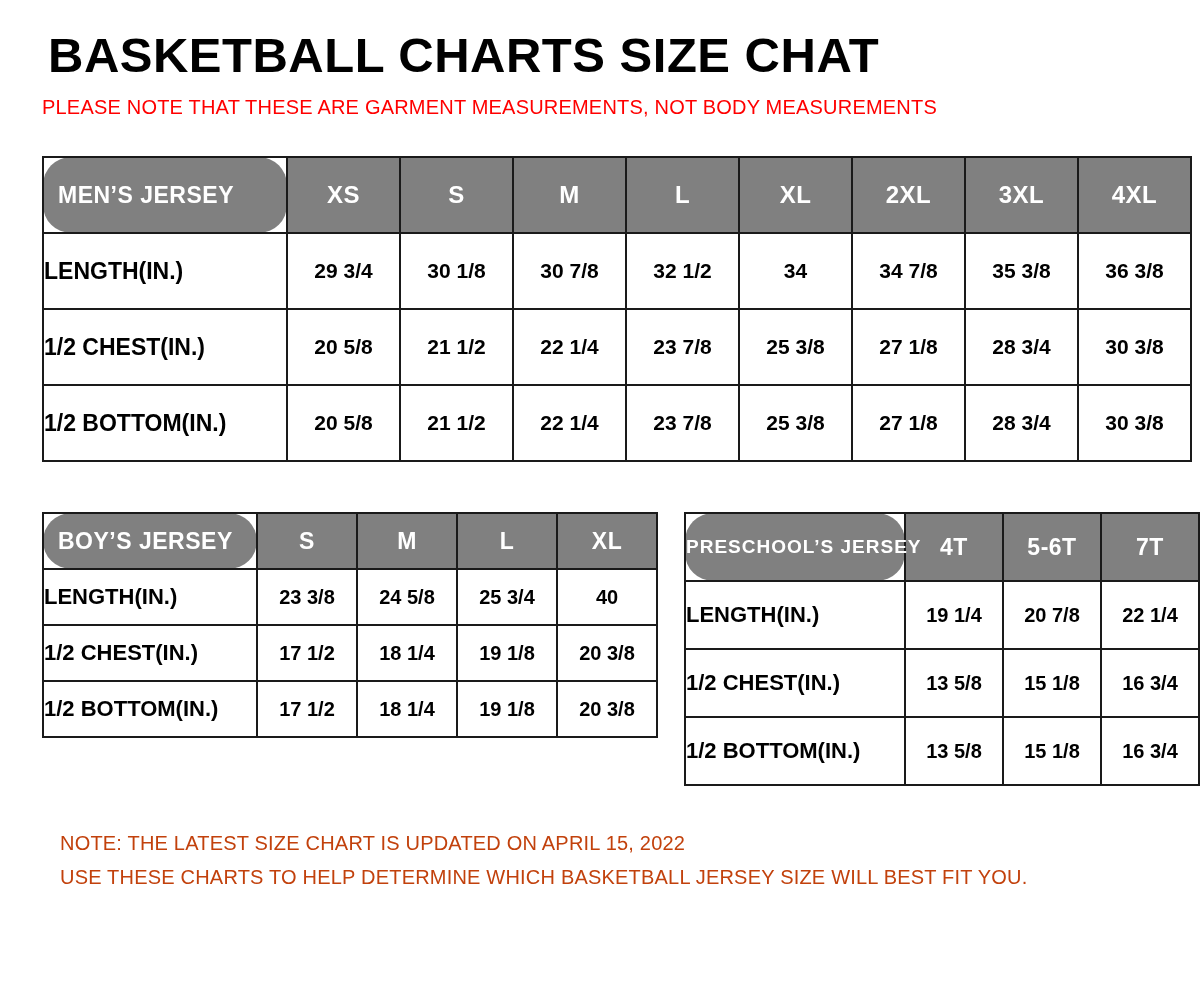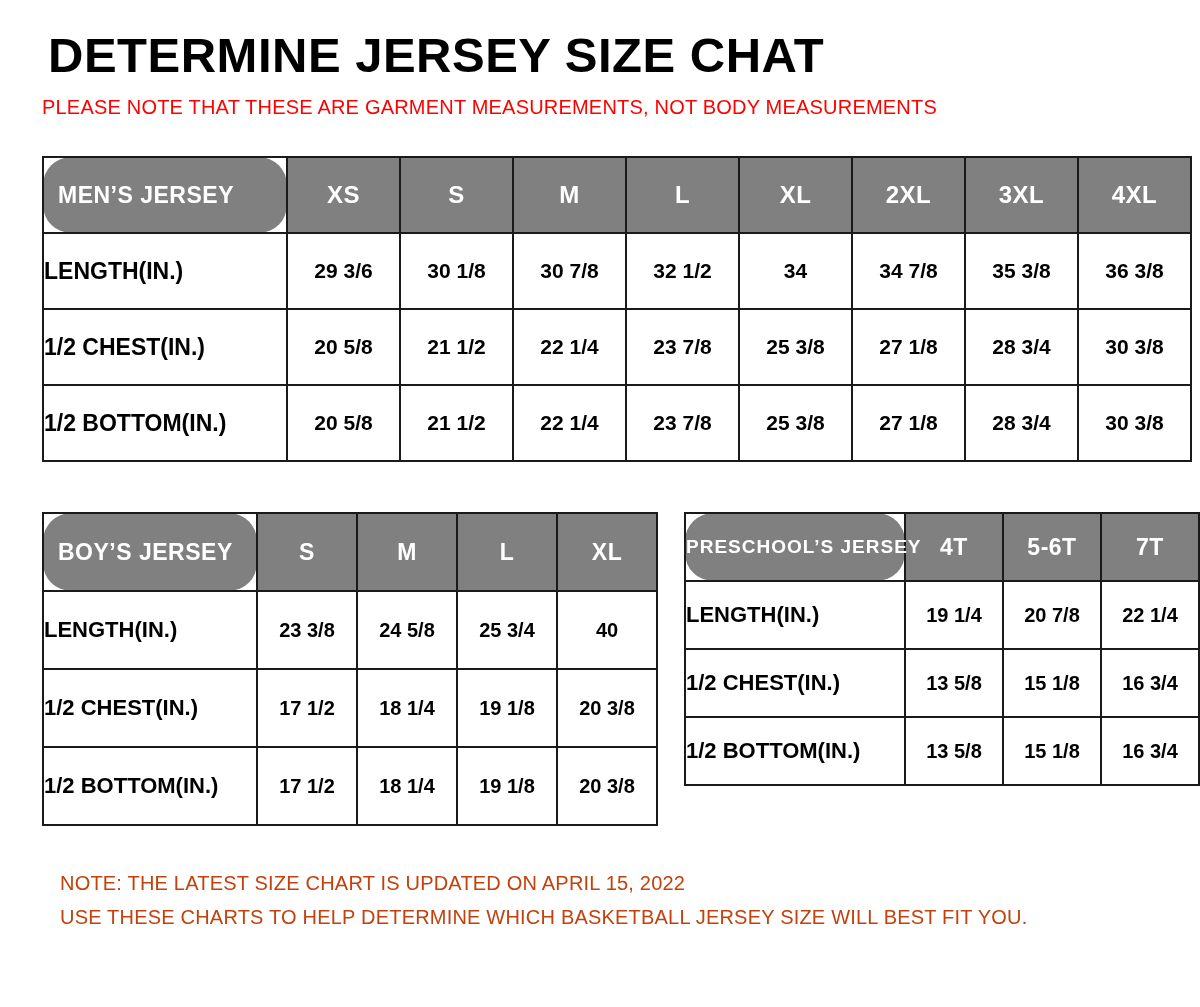--- a/index.html
+++ b/index.html
@@ -78,21 +78,21 @@
   #men-table col.cx { width: 113px; }
   .lower-row {
     display: flex;
     gap: 26px;
     margin: 50px 0 0 18px;
     align-items: flex-start;
   }
   #boy-table { width: 614px; }
   #boy-table col.c0 { width: 214px; }
   #boy-table col.cx { width: 100px; }
-  #boy-table td, #boy-table th { height: 78px; font-size: 20px; }
+  #boy-table td, #boy-table th { height: 56px; font-size: 20px; }
   #boy-table thead th { font-size: 23px; }
   #boy-table tbody td.rowhead { font-size: 22px; }
 
   #pre-table { width: 514px; }
   #pre-table col.c0 { width: 220px; }
   #pre-table col.cx { width: 98px; }
   #pre-table td, #pre-table th { height: 68px; font-size: 20px; }
   #pre-table thead th { font-size: 23px; }
   #pre-table thead th.corner { font-size: 19px; letter-spacing: 1px; text-align: center; padding-left: 0; }
   #pre-table tbody td.rowhead { font-size: 22px; }
@@ -104,21 +104,21 @@
     line-height: 1.7;
     letter-spacing: 0.2px;
   }
   .notes-bottom div { white-space: nowrap; }
 </style>
 </head>
 <body>
 
 <div class="page">
 
-  <h1 class="title">DETERMINE JERSEY SIZE CHAT</h1>
+  <h1 class="title">BASKETBALL CHARTS SIZE CHAT</h1>
 
   <p class="note-top">PLEASE NOTE THAT THESE ARE GARMENT MEASUREMENTS, NOT BODY MEASUREMENTS</p>
 
   <div class="men-wrap">
     <table id="men-table">
       <colgroup>
         <col class="c0">
           <col class="cx">
           <col class="cx">
           <col class="cx">
@@ -137,21 +137,21 @@
           <th>L</th>
           <th>XL</th>
           <th>2XL</th>
           <th>3XL</th>
           <th>4XL</th>
         </tr>
       </thead>
       <tbody>
         <tr>
           <td class="rowhead">LENGTH(IN.)</td>
-          <td>29  3/6</td>
+          <td>29  3/4</td>
           <td>30  1/8</td>
           <td>30  7/8</td>
           <td>32  1/2</td>
           <td>34</td>
           <td>34  7/8</td>
           <td>35  3/8</td>
           <td>36  3/8</td>
         </tr>
         <tr>
           <td class="rowhead">1/2  CHEST(IN.)</td>

